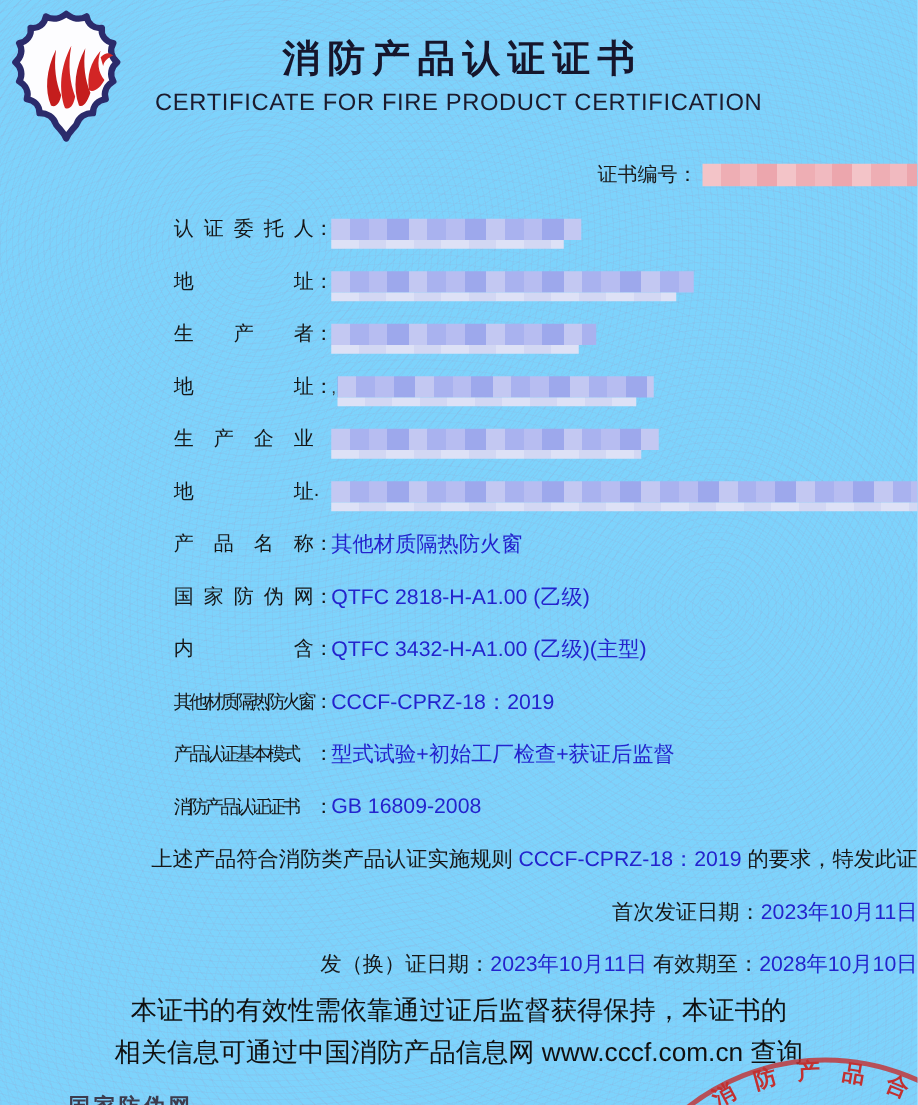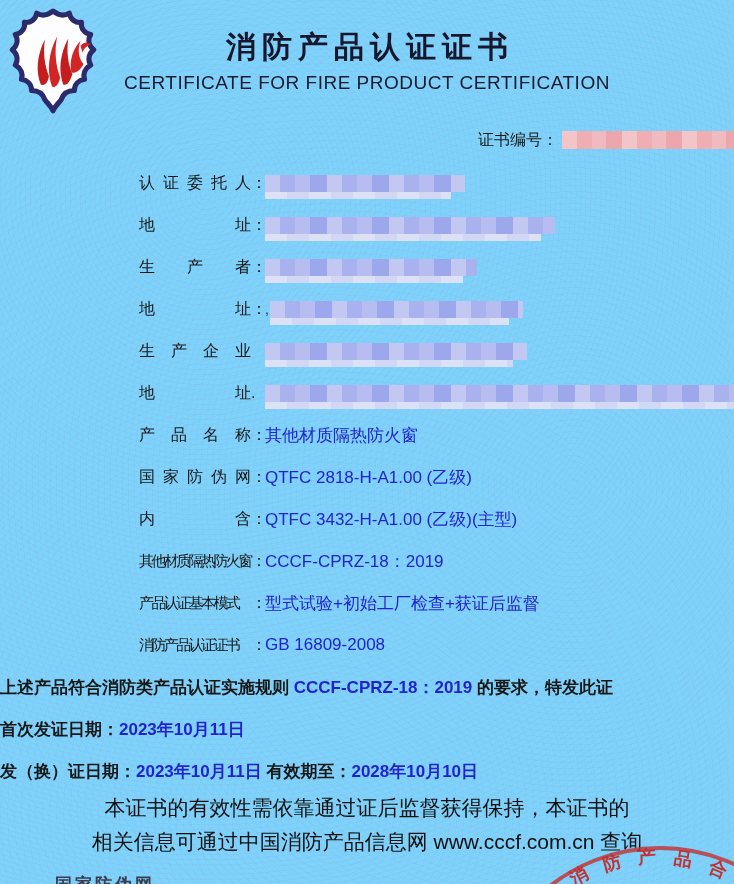--- a/index.html
+++ b/index.html
@@ -28,21 +28,21 @@
     text-align:justify;text-align-last:justify;white-space:nowrap;}
   .flabel.long{font-size:15px;letter-spacing:-2.6px;text-align-last:left;}
   .fcolon{font-size:16px;color:#161616;width:14px;display:inline-block;}
   .fprefix{font-size:14px;color:#333;margin-right:1px;}
   .fvalue{font-size:17px;color:#2323cd;white-space:nowrap;}
   .redact-blue{display:inline-block;height:17px;position:relative;
     background:repeating-linear-gradient(90deg,#c3c8f2 0 15px,#a9b2ef 15px 30px,#b7bdf1 30px 45px,#9da8ec 45px 62px);}
   .redact-blue::after{content:"";position:absolute;left:0;right:14px;top:100%;height:7px;
     background:repeating-linear-gradient(90deg,#dde1f6 0 22px,#d2d7f3 22px 44px);}
   
-  .cline{left:0;width:100%;text-align:left;font-size:17px;color:#171717;white-space:nowrap;font-weight:bold;}
+  .cline{left:0;width:100%;text-align:right;font-size:17px;color:#171717;white-space:nowrap;}
   .statement{top:676px;}
   .date1{top:718px;}
   .date2{top:760px;}
   .blue{color:#2323cd;}
   .foot{left:0;width:100%;text-align:center;font-weight:normal;color:#101010;font-size:21px;white-space:nowrap;}
   .foot1{top:794px;}
   .foot2{top:828px;}
   .note{top:857px;left:38px;font-size:15px;font-weight:bold;color:#cc2222;white-space:nowrap;}
   .partial{top:873px;left:55px;font-size:17px;font-weight:bold;color:#3c3c4e;letter-spacing:3px;}
   

